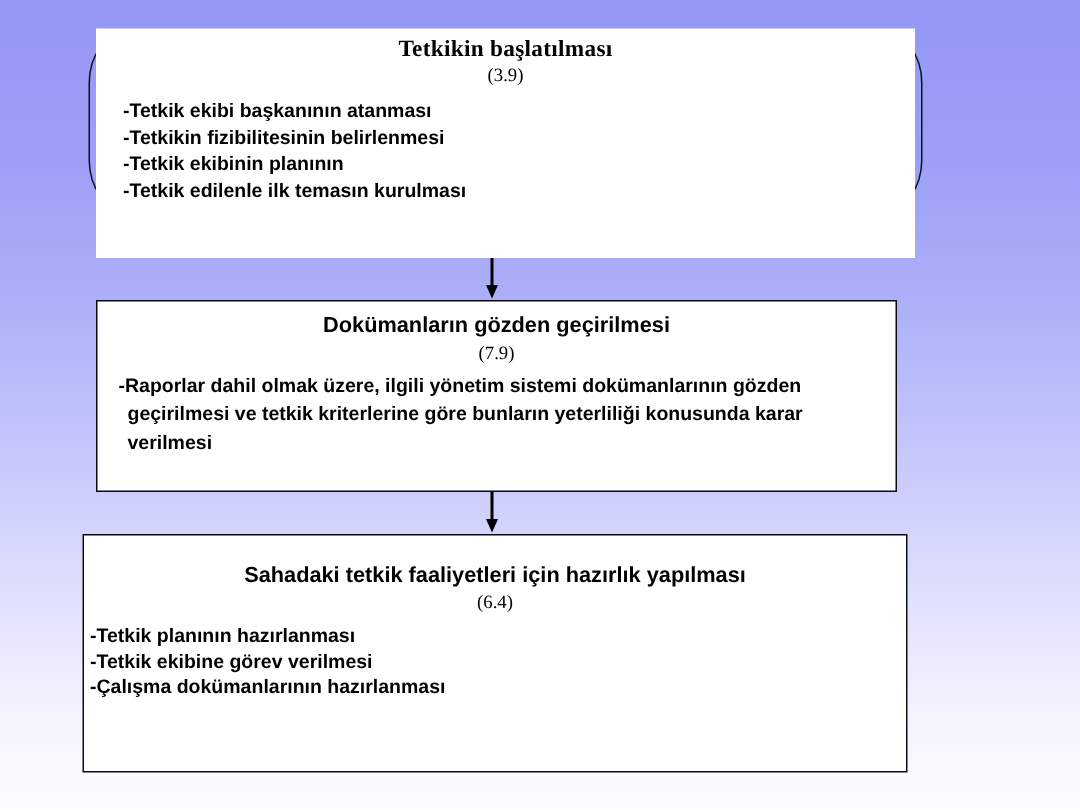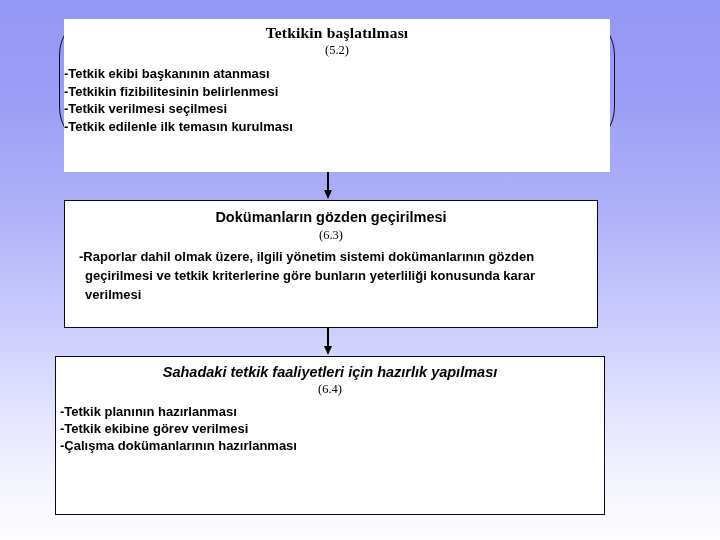--- a/index.html
+++ b/index.html
@@ -108,39 +108,39 @@
     font-size: 13px;
   }
   .line {
     white-space: nowrap;
   }
 
   #box-1 .title { margin-top: 6px; }
   #box-1 .subtitle { margin-top: 3px; }
   #box-1 .lines {
     margin-top: 8px;
-    padding-left: 0;
+    padding-left: 18px;
   }
   #box-1 .line { line-height: 17.5px; }
 
   #box-2 .title { margin-top: 9px; }
   #box-2 .subtitle { margin-top: 4px; }
   #box-2 .para {
     margin-top: 5px;
     padding-left: 20px;
     padding-right: 22px;
     color: #000000;
     font-family: "Liberation Sans", sans-serif;
     font-weight: bold;
     font-size: 13px;
     line-height: 19px;
     text-indent: -6px;
   }
 
-  #box-3 .title { margin-top: 8px; font-style: italic; }
+  #box-3 .title { margin-top: 20px; }
   #box-3 .subtitle { margin-top: 3px; }
   #box-3 .lines {
     margin-top: 7px;
     padding-left: 4px;
   }
   #box-3 .line { line-height: 17px; }
 
   
   .arrow {
     position: absolute;
@@ -153,41 +153,41 @@
 </head>
 <body>
 
 <div id="slide">
 
   <div class="round-outline"></div>
 
   <div class="box" id="box-1">
     <div class="box-inner">
       <div class="title serif">Tetkikin başlatılması</div>
-      <div class="subtitle">(5.2)</div>
+      <div class="subtitle">(3.9)</div>
       <div class="lines">
         <div class="line">-Tetkik ekibi başkanının atanması</div>
         <div class="line">-Tetkikin fizibilitesinin belirlenmesi</div>
-        <div class="line">-Tetkik verilmesi seçilmesi</div>
+        <div class="line">-Tetkik ekibinin planının</div>
         <div class="line">-Tetkik edilenle ilk temasın kurulması</div>
       </div>
     </div>
   </div>
 
   <div class="arrow" id="arrow-1">
     <svg width="14" height="28" viewBox="0 0 14 28" xmlns="http://www.w3.org/2000/svg">
       <line x1="7" y1="0" x2="7" y2="20" stroke="#000000" stroke-width="2"></line>
       <polygon points="7,27 3,18 11,18" fill="#000000"></polygon>
     </svg>
   </div>
 
   <div class="box" id="box-2">
     <div class="box-inner">
       <div class="title sans">Dokümanların gözden geçirilmesi</div>
-      <div class="subtitle">(6.3)</div>
+      <div class="subtitle">(7.9)</div>
       <div class="para">-Raporlar dahil olmak üzere, ilgili yönetim sistemi dokümanlarının gözden geçirilmesi ve tetkik kriterlerine göre bunların yeterliliği konusunda karar verilmesi</div>
     </div>
   </div>
 
   <div class="arrow" id="arrow-2">
     <svg width="14" height="28" viewBox="0 0 14 28" xmlns="http://www.w3.org/2000/svg">
       <line x1="7" y1="0" x2="7" y2="20" stroke="#000000" stroke-width="2"></line>
       <polygon points="7,27 3,18 11,18" fill="#000000"></polygon>
     </svg>
   </div>

